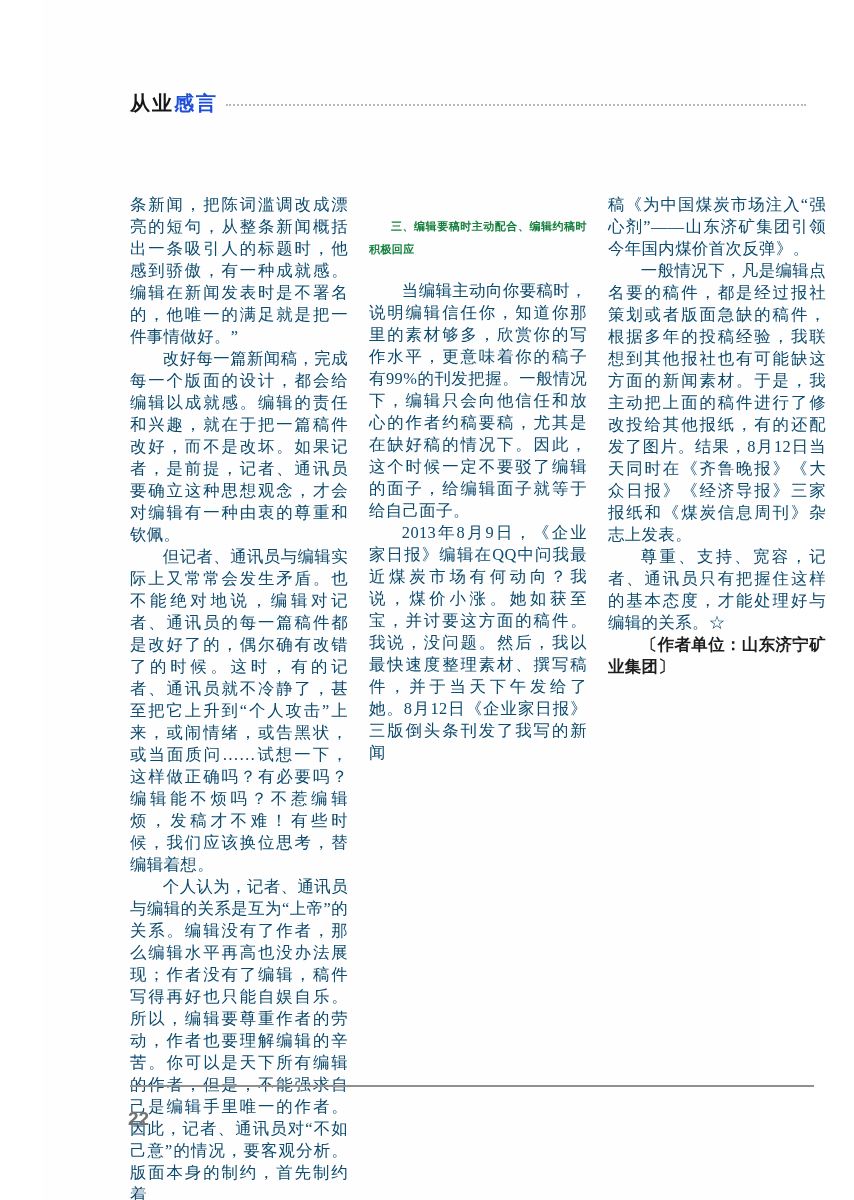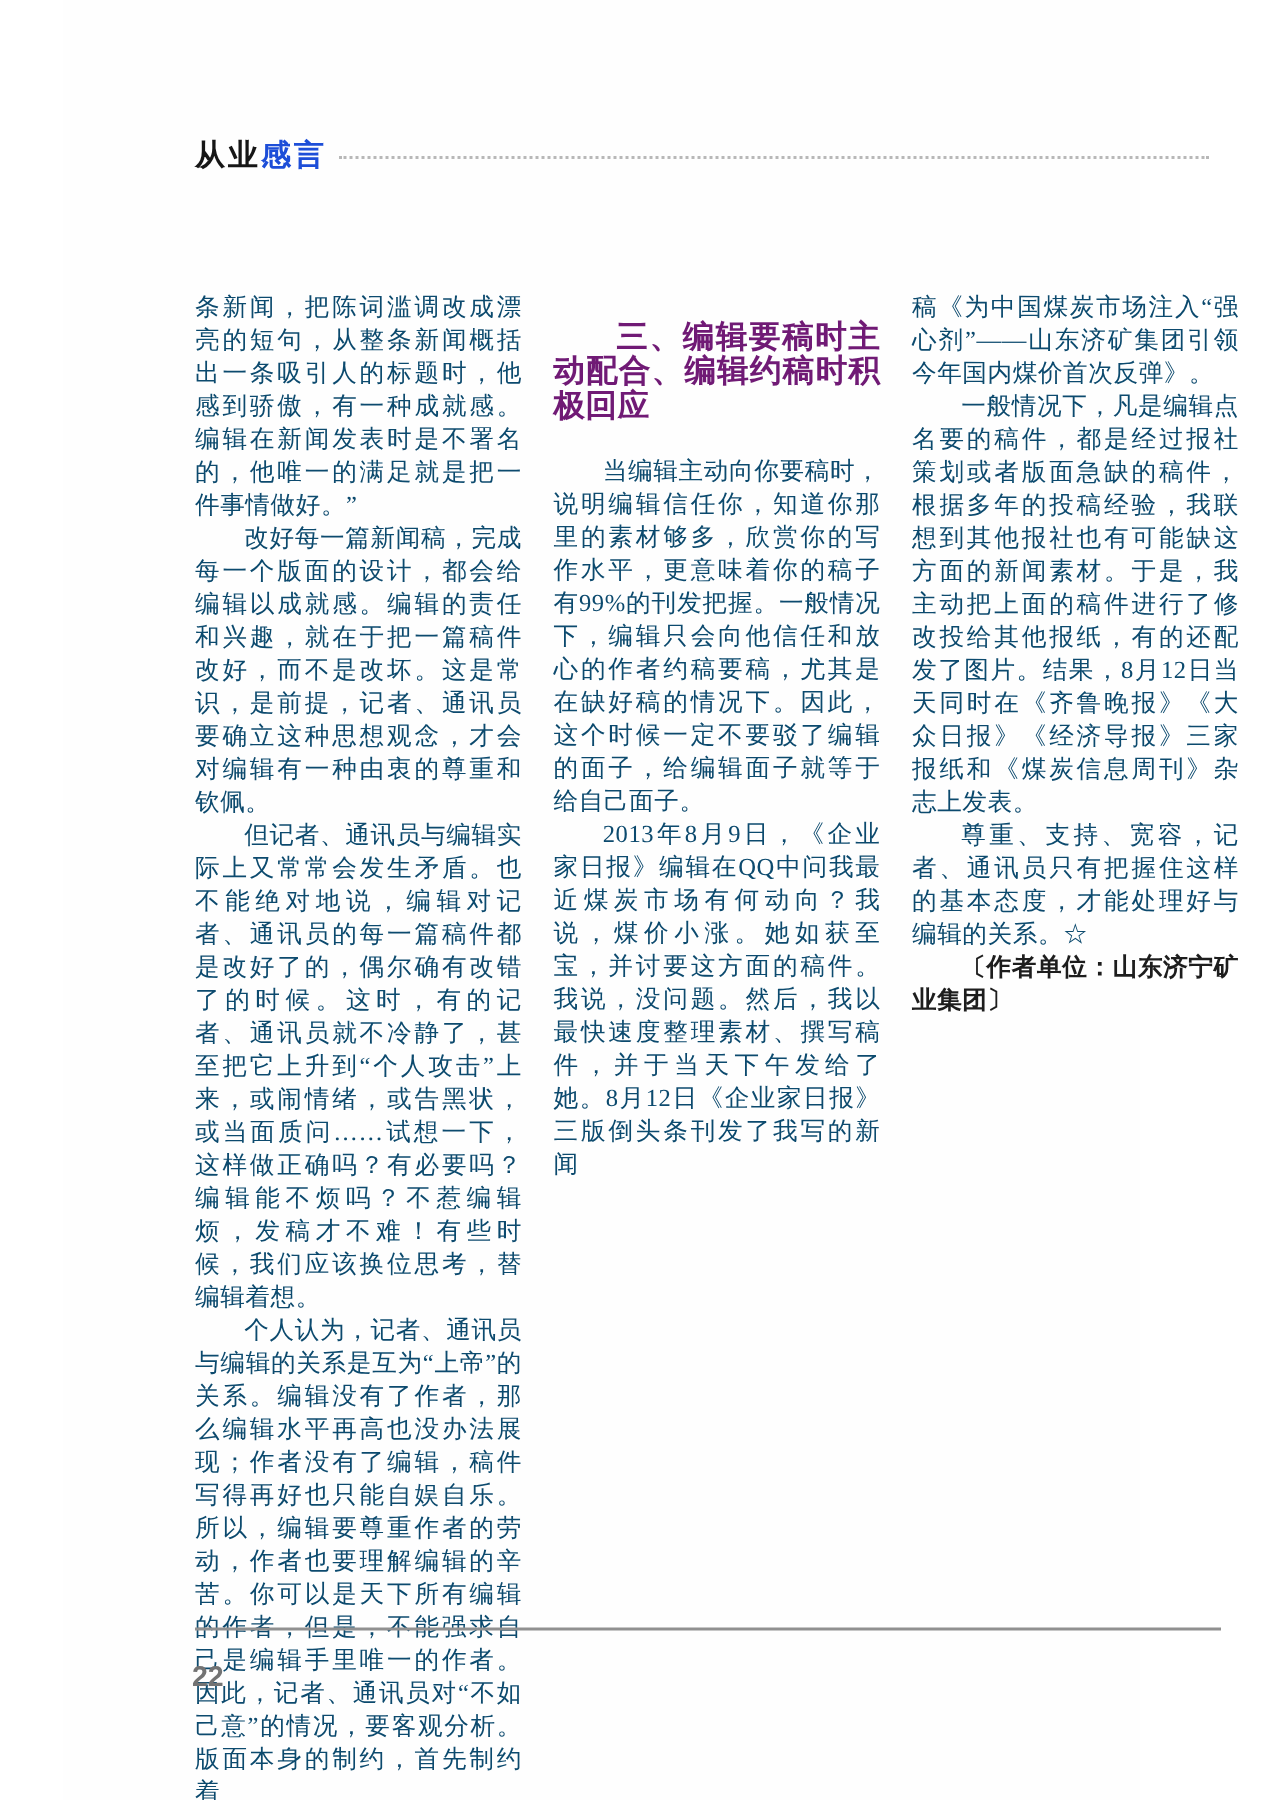--- a/index.html
+++ b/index.html
@@ -35,22 +35,22 @@
     display:flex; gap:21px;
   }
   .col { width:218px; flex:0 0 218px; }
   .para {
     font-size:16.4px; line-height:22px; color:#0c4a6e;
     text-align:justify; text-justify:inter-ideograph;
     word-break:break-all; letter-spacing:0.4px;
   }
   .para.indent { text-indent:2em; }
   .heading {
-    font-family:Liberation Mono, monospace;
-    font-weight:bold; font-size:21px; line-height:23px; color:#701a75;
+    font-family:Liberation Sans, sans-serif;
+    font-weight:bold; font-size:11px; line-height:23px; color:#15803d;
     text-indent:2em; text-align:justify; word-break:break-all;
     margin:21px 0 19px 0;
   }
   .author {
     font-family:Liberation Serif, serif;
     font-weight:bold; color:#1d1d1d; text-indent:2em;
   }
   
   .footer-rule {
     position:absolute; left:88px; top:1085px; width:684px; height:2px;
@@ -70,21 +70,21 @@
   <div class="header">
     <span class="seg black">从业</span>
     <span class="seg gray">感言</span>
     <span class="dots"></span>
   </div>
 
   <div class="body">
 
     <div class="col">
       <p class="para">条新闻，把陈词滥调改成漂亮的短句，从整条新闻概括出一条吸引人的标题时，他感到骄傲，有一种成就感。编辑在新闻发表时是不署名的，他唯一的满足就是把一件事情做好。”</p>
-      <p class="para indent">改好每一篇新闻稿，完成每一个版面的设计，都会给编辑以成就感。编辑的责任和兴趣，就在于把一篇稿件改好，而不是改坏。这是常识，是前提，记者、通讯员要确立这种思想观念，才会对编辑有一种由衷的尊重和钦佩。</p>
+      <p class="para indent">改好每一篇新闻稿，完成每一个版面的设计，都会给编辑以成就感。编辑的责任和兴趣，就在于把一篇稿件改好，而不是改坏。如果记者，是前提，记者、通讯员要确立这种思想观念，才会对编辑有一种由衷的尊重和钦佩。</p>
       <p class="para indent">但记者、通讯员与编辑实际上又常常会发生矛盾。也不能绝对地说，编辑对记者、通讯员的每一篇稿件都是改好了的，偶尔确有改错了的时候。这时，有的记者、通讯员就不冷静了，甚至把它上升到“个人攻击”上来，或闹情绪，或告黑状，或当面质问……试想一下，这样做正确吗？有必要吗？编辑能不烦吗？不惹编辑烦，发稿才不难！有些时候，我们应该换位思考，替编辑着想。</p>
       <p class="para indent">个人认为，记者、通讯员与编辑的关系是互为“上帝”的关系。编辑没有了作者，那么编辑水平再高也没办法展现；作者没有了编辑，稿件写得再好也只能自娱自乐。所以，编辑要尊重作者的劳动，作者也要理解编辑的辛苦。你可以是天下所有编辑的作者，但是，不能强求自己是编辑手里唯一的作者。因此，记者、通讯员对“不如己意”的情况，要客观分析。版面本身的制约，首先制约着</p>
     </div>
 
     <div class="col">
       <p class="para heading">三、编辑要稿时主动配合、编辑约稿时积极回应</p>
       <p class="para indent">当编辑主动向你要稿时，说明编辑信任你，知道你那里的素材够多，欣赏你的写作水平，更意味着你的稿子有99%的刊发把握。一般情况下，编辑只会向他信任和放心的作者约稿要稿，尤其是在缺好稿的情况下。因此，这个时候一定不要驳了编辑的面子，给编辑面子就等于给自己面子。</p>
       <p class="para indent">2013年8月9日，《企业家日报》编辑在QQ中问我最近煤炭市场有何动向？我说，煤价小涨。她如获至宝，并讨要这方面的稿件。我说，没问题。然后，我以最快速度整理素材、撰写稿件，并于当天下午发给了她。8月12日《企业家日报》三版倒头条刊发了我写的新闻</p>
     </div>
 

